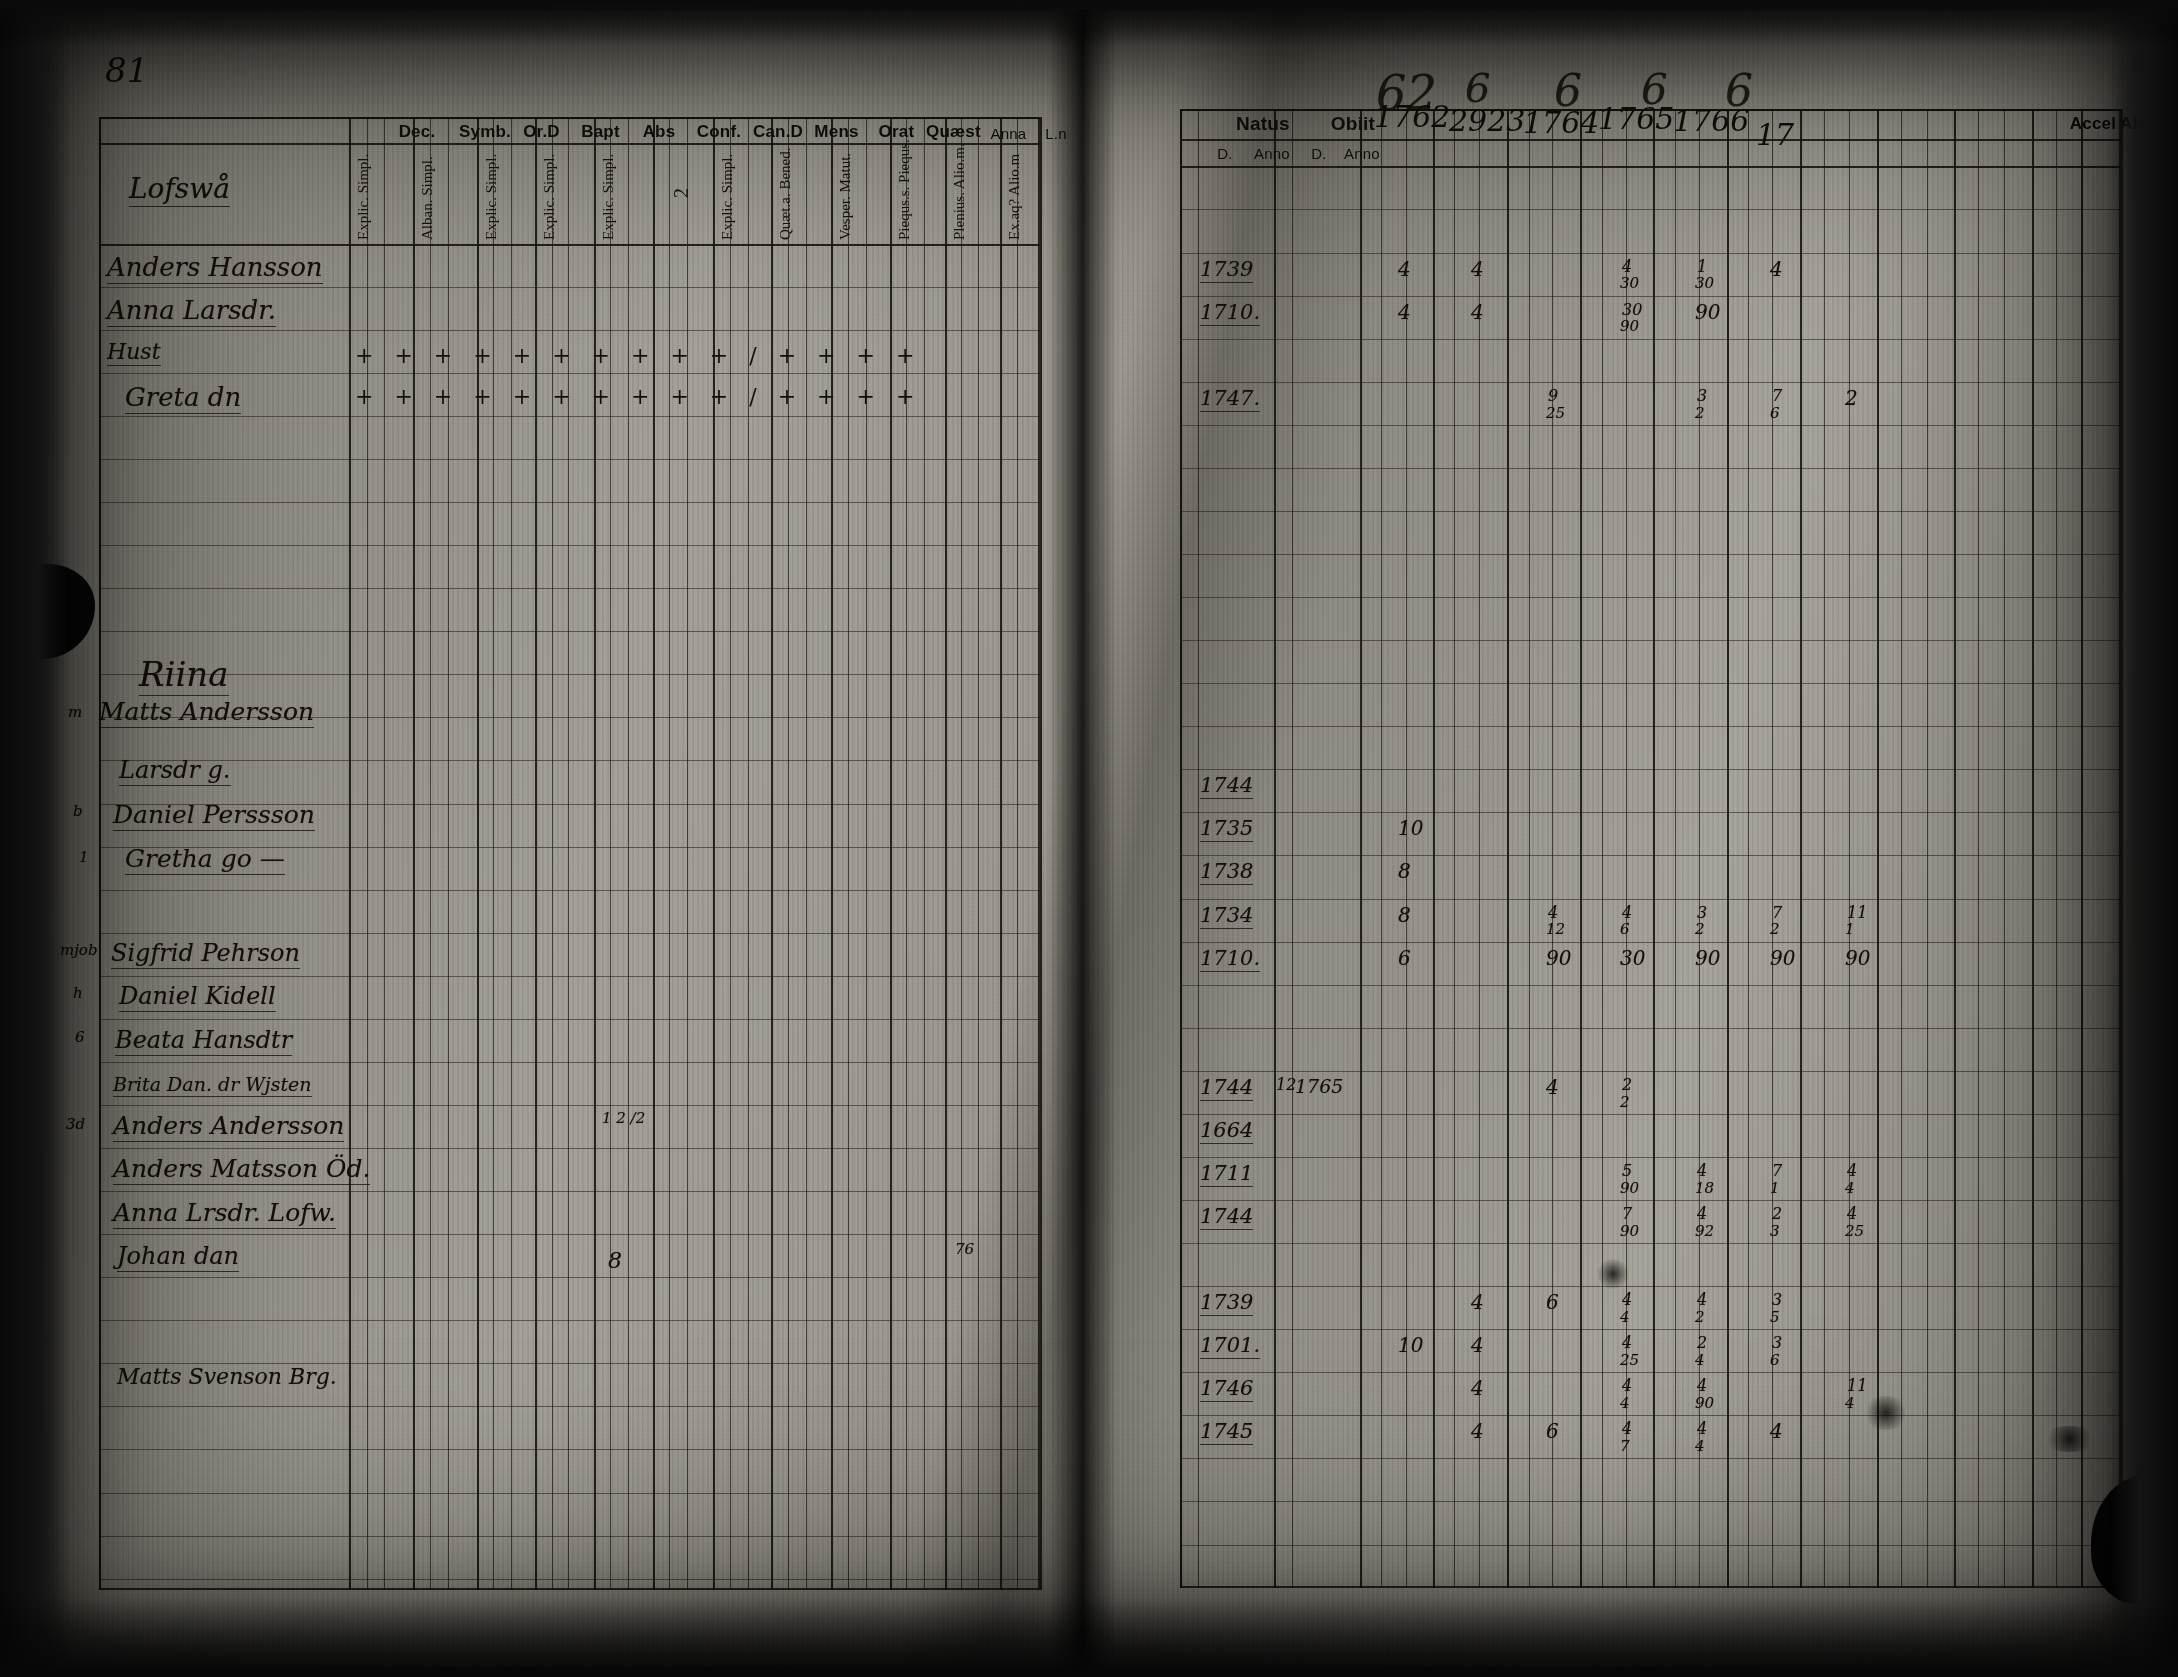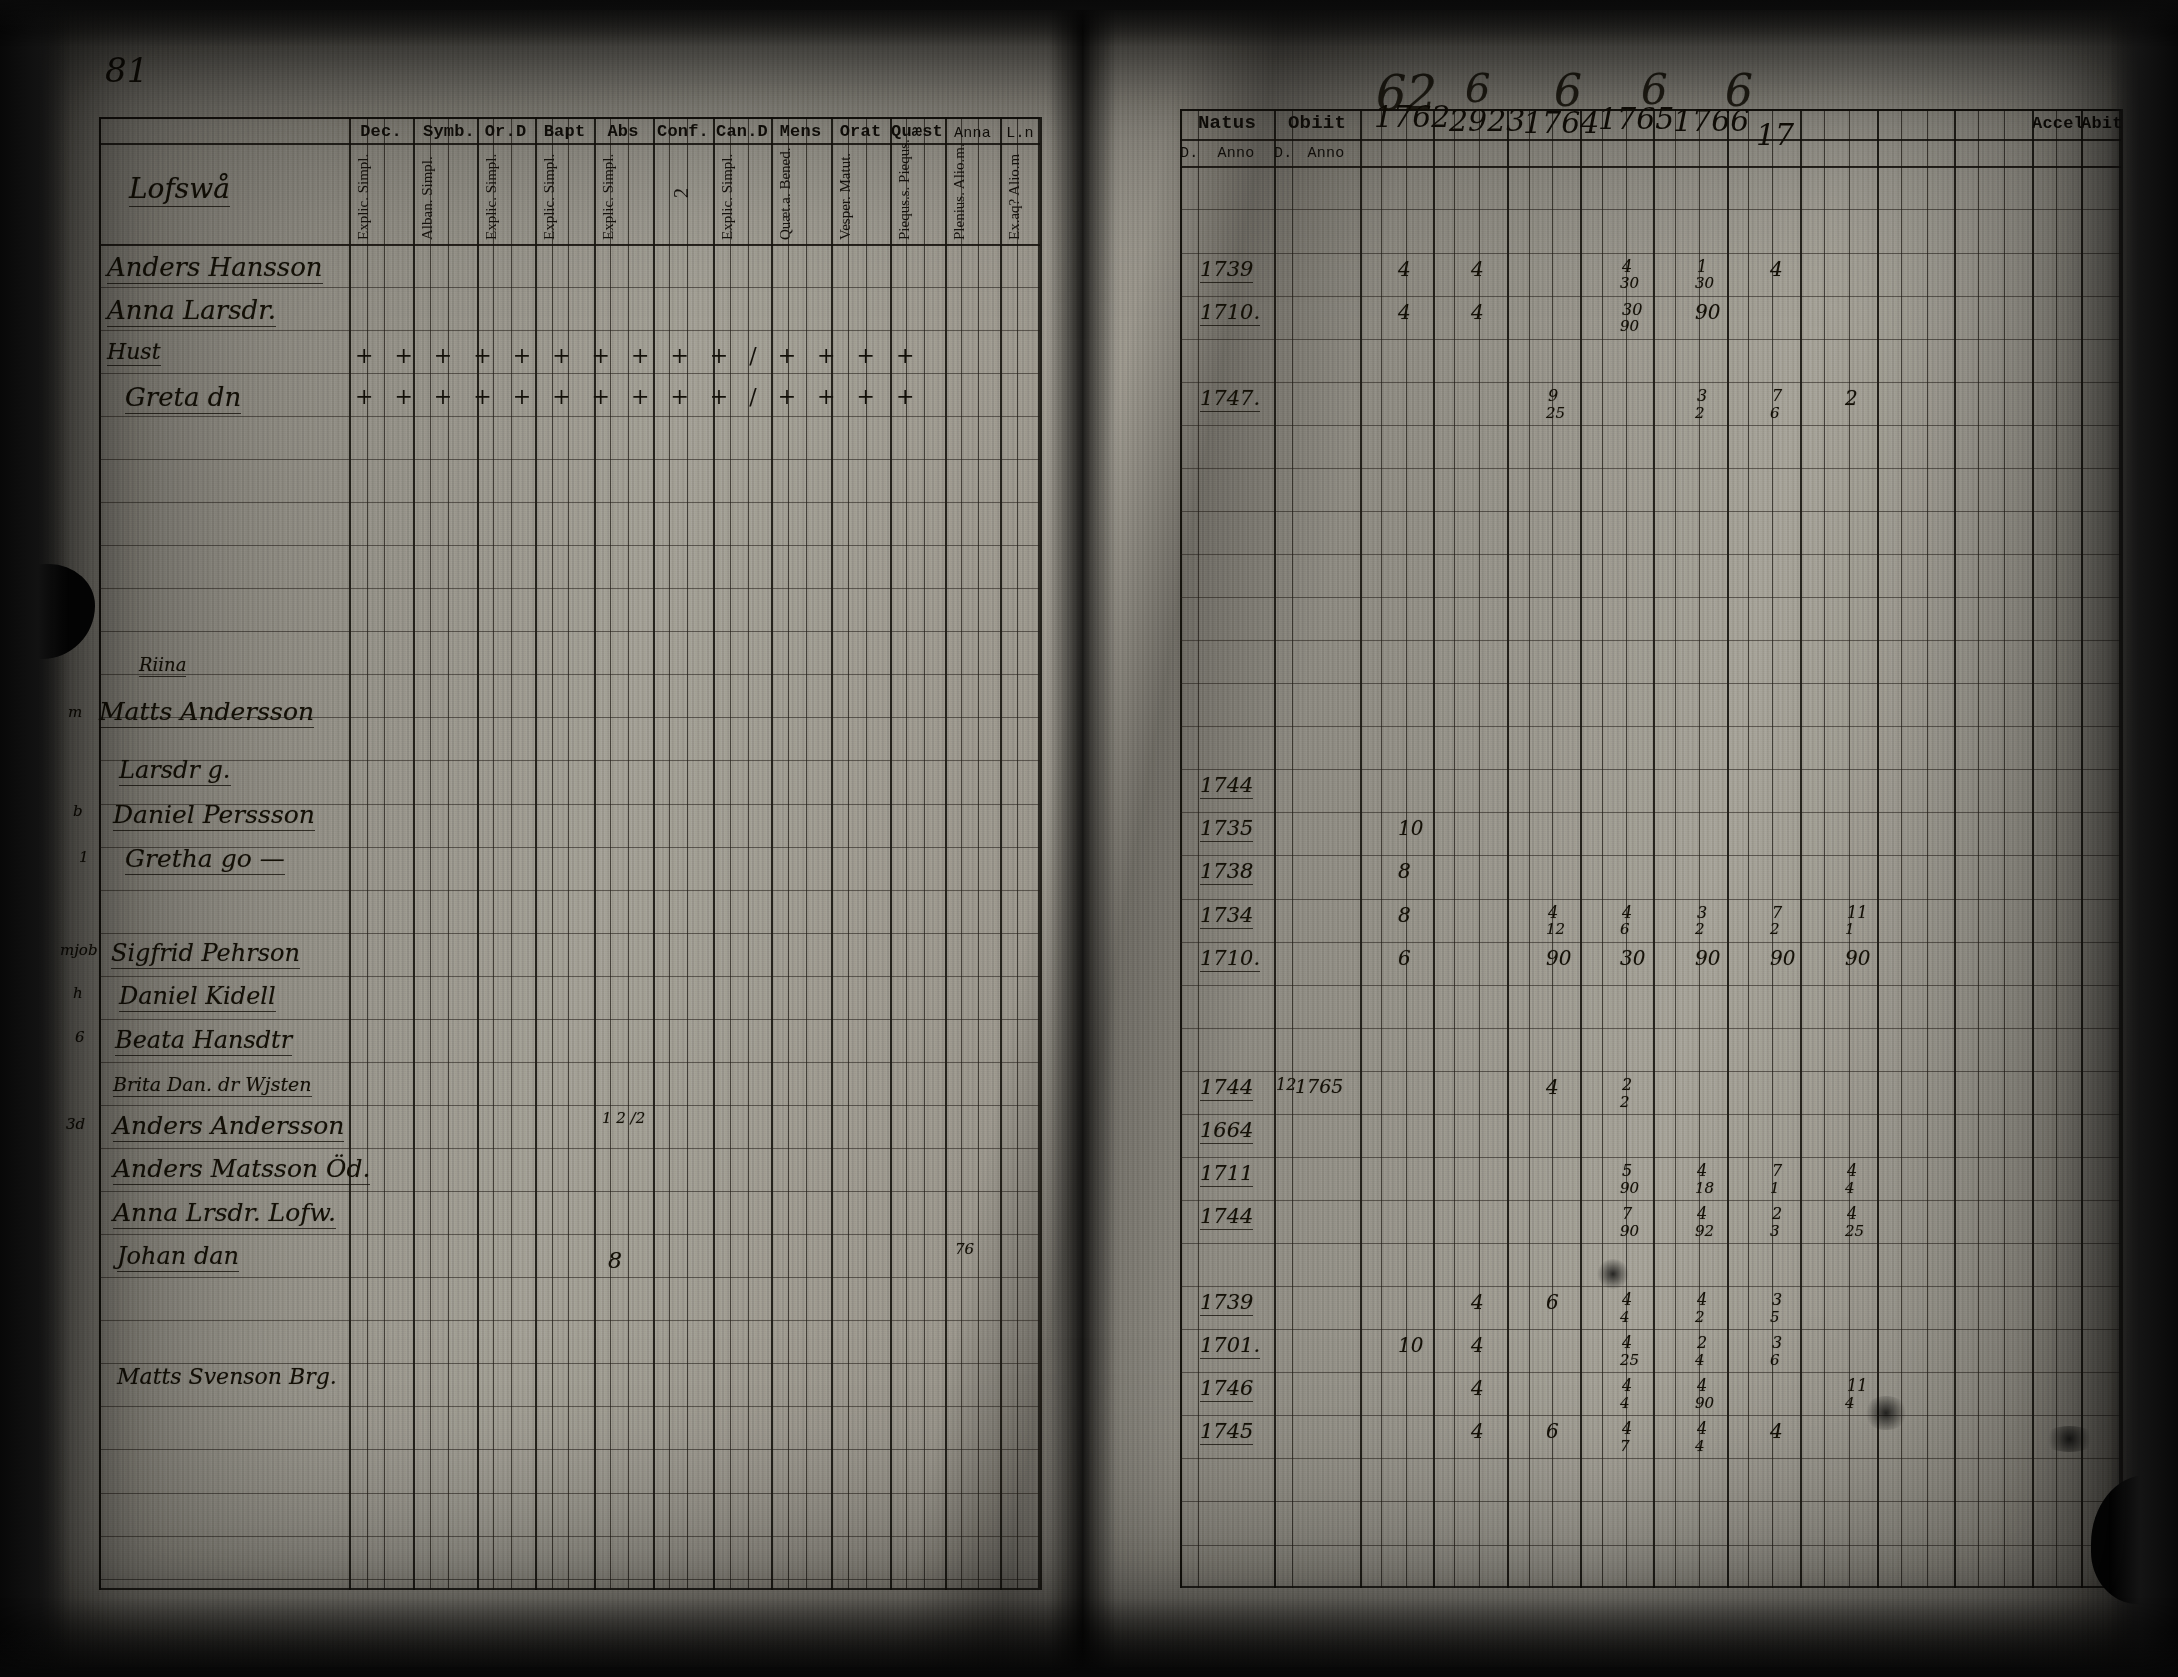--- a/index.html
+++ b/index.html
@@ -63,23 +63,23 @@
 
   
   .page{position:absolute;top:0;}
   .ledger{position:absolute;border:2px solid rgba(25,22,18,.85);box-sizing:border-box;}
   .vline{position:absolute;top:0;bottom:0;width:1px;background:rgba(30,26,20,.70);}
   .vline.thick{width:2px;background:rgba(22,19,14,.88);}
   .hline{position:absolute;left:0;right:0;height:1px;background:rgba(35,30,24,.55);}
   .hline.thick{height:2px;background:rgba(22,19,14,.85);}
 
   .hdr{
-    position:absolute;text-align:center;font-family:Liberation Mono, monospace;
+    position:absolute;text-align:center;font-family:Liberation Sans, sans-serif;
     color:#15120d;font-size:17px;line-height:17px;font-weight:700;
-    letter-spacing:0.2px;white-space:nowrap;
+    letter-spacing:0.2px;white-space:nowrap;margin-left:36px;
   }
   .hdr.small{font-size:15px;font-weight:400;}
   .vhdr{
     position:absolute;transform-origin:left top;transform:rotate(-90deg);
     font-size:15px;color:#191510;white-space:nowrap;font-family:"Liberation Serif",serif;
   }
   
   .hand{
     position:absolute;color:#161208;white-space:nowrap;
     font-family:"DejaVu Serif",serif;font-style:italic;
@@ -200,21 +200,21 @@
           <div class="hline" style="left: 77px; top: 1310px; width: 941px;"></div>
           <div class="hline" style="left: 77px; top: 1353px; width: 941px;"></div>
           <div class="hline" style="left: 77px; top: 1396px; width: 941px;"></div>
           <div class="hline" style="left: 77px; top: 1439px; width: 941px;"></div>
           <div class="hline" style="left: 77px; top: 1483px; width: 941px;"></div>
           <div class="hline" style="left: 77px; top: 1526px; width: 941px;"></div>
           <div class="hline" style="left: 77px; top: 1569px; width: 941px;"></div>
         </div>
 
       <div class="hand u" style="left:107px;top:162px;font-size:28px;">Lofswå</div>
-      <div class="hand u" style="left:117px;top:644px;font-size:18px;">Riina</div>
+      <div class="hand u" style="left:117px;top:644px;font-size:34px;">Riina</div>
       <div class="hand" style="left:95px;top:1354px;font-size:22px;">Matts Svenson Brg.</div>
 
       <div class="hand u" style="left:85px;top:242px;font-size:26px;">Anders Hansson</div>
       <div class="hand u" style="left:85px;top:285px;font-size:26px;">Anna Larsdr.</div>
       <div class="hand u" style="left:85px;top:329px;font-size:22px;">Hust</div>
       <div class="hand u" style="left:103px;top:372px;font-size:26px;">Greta  dn</div>
 
       <div class="hand u" style="left:77px;top:687px;font-size:25px;">Matts Andersson</div>
       <div class="hand u" style="left:97px;top:746px;font-size:24px;">Larsdr g.</div>
       <div class="hand u" style="left:91px;top:790px;font-size:25px;">Daniel Perssson</div>

